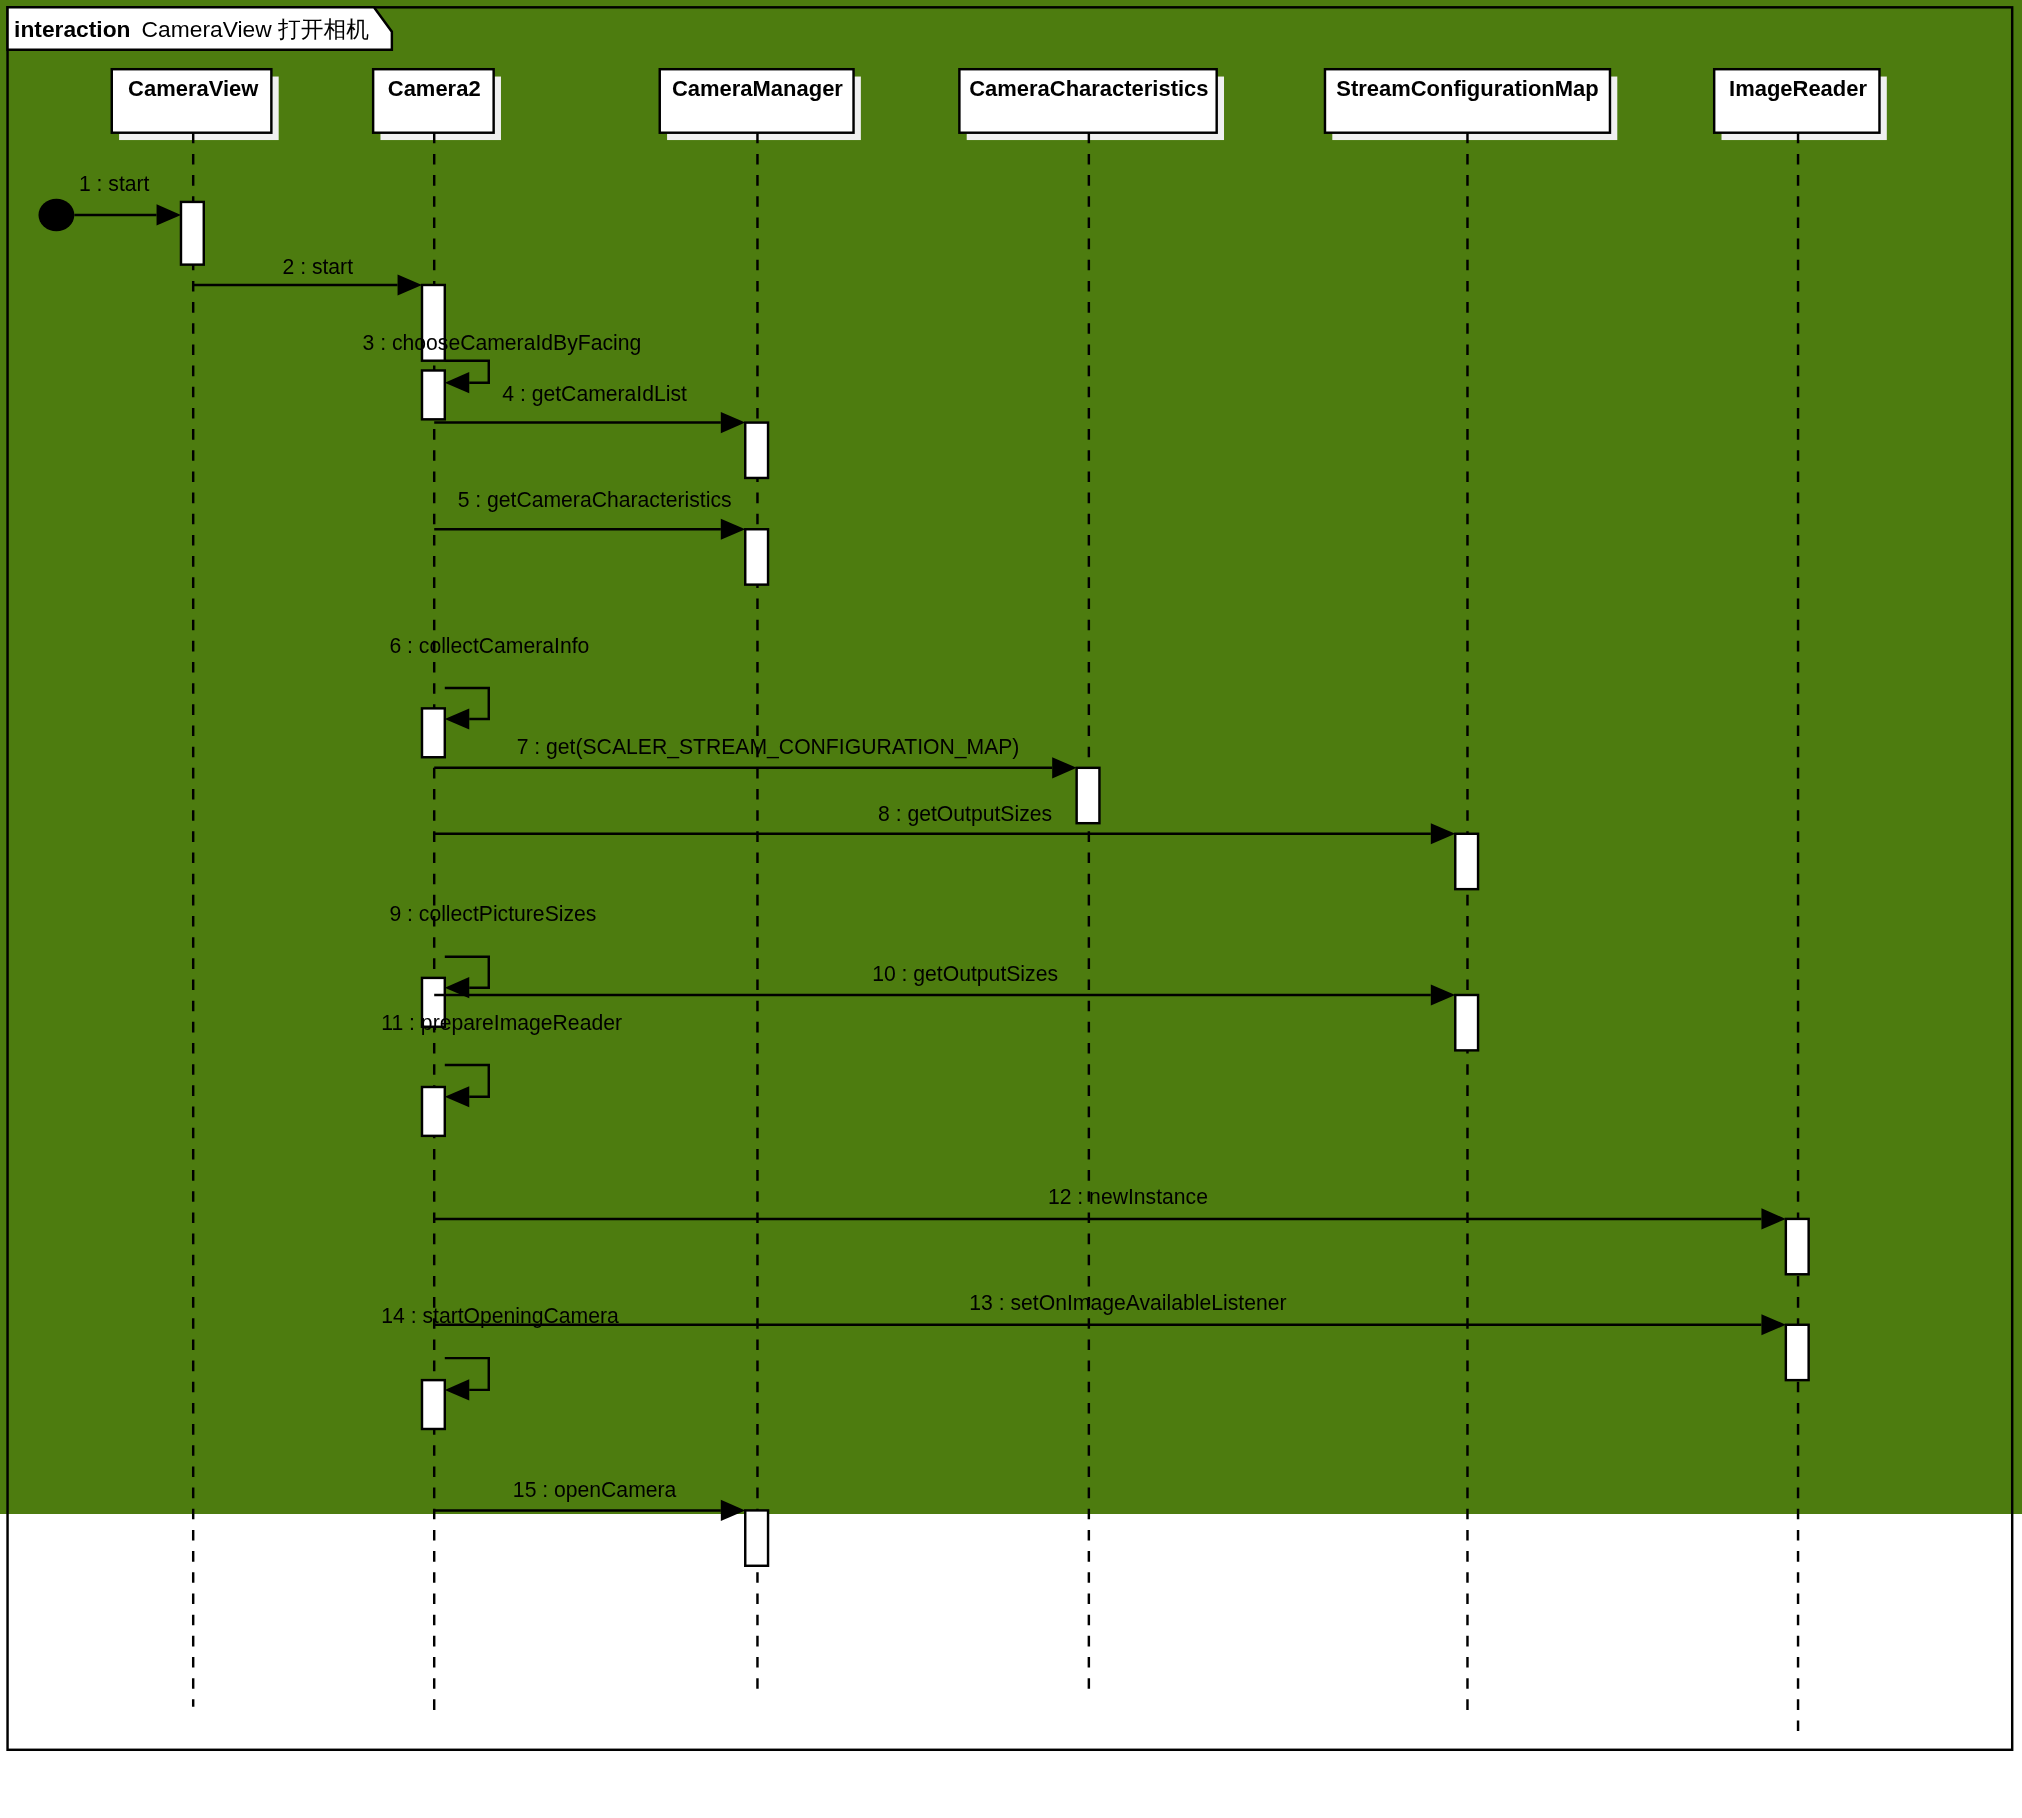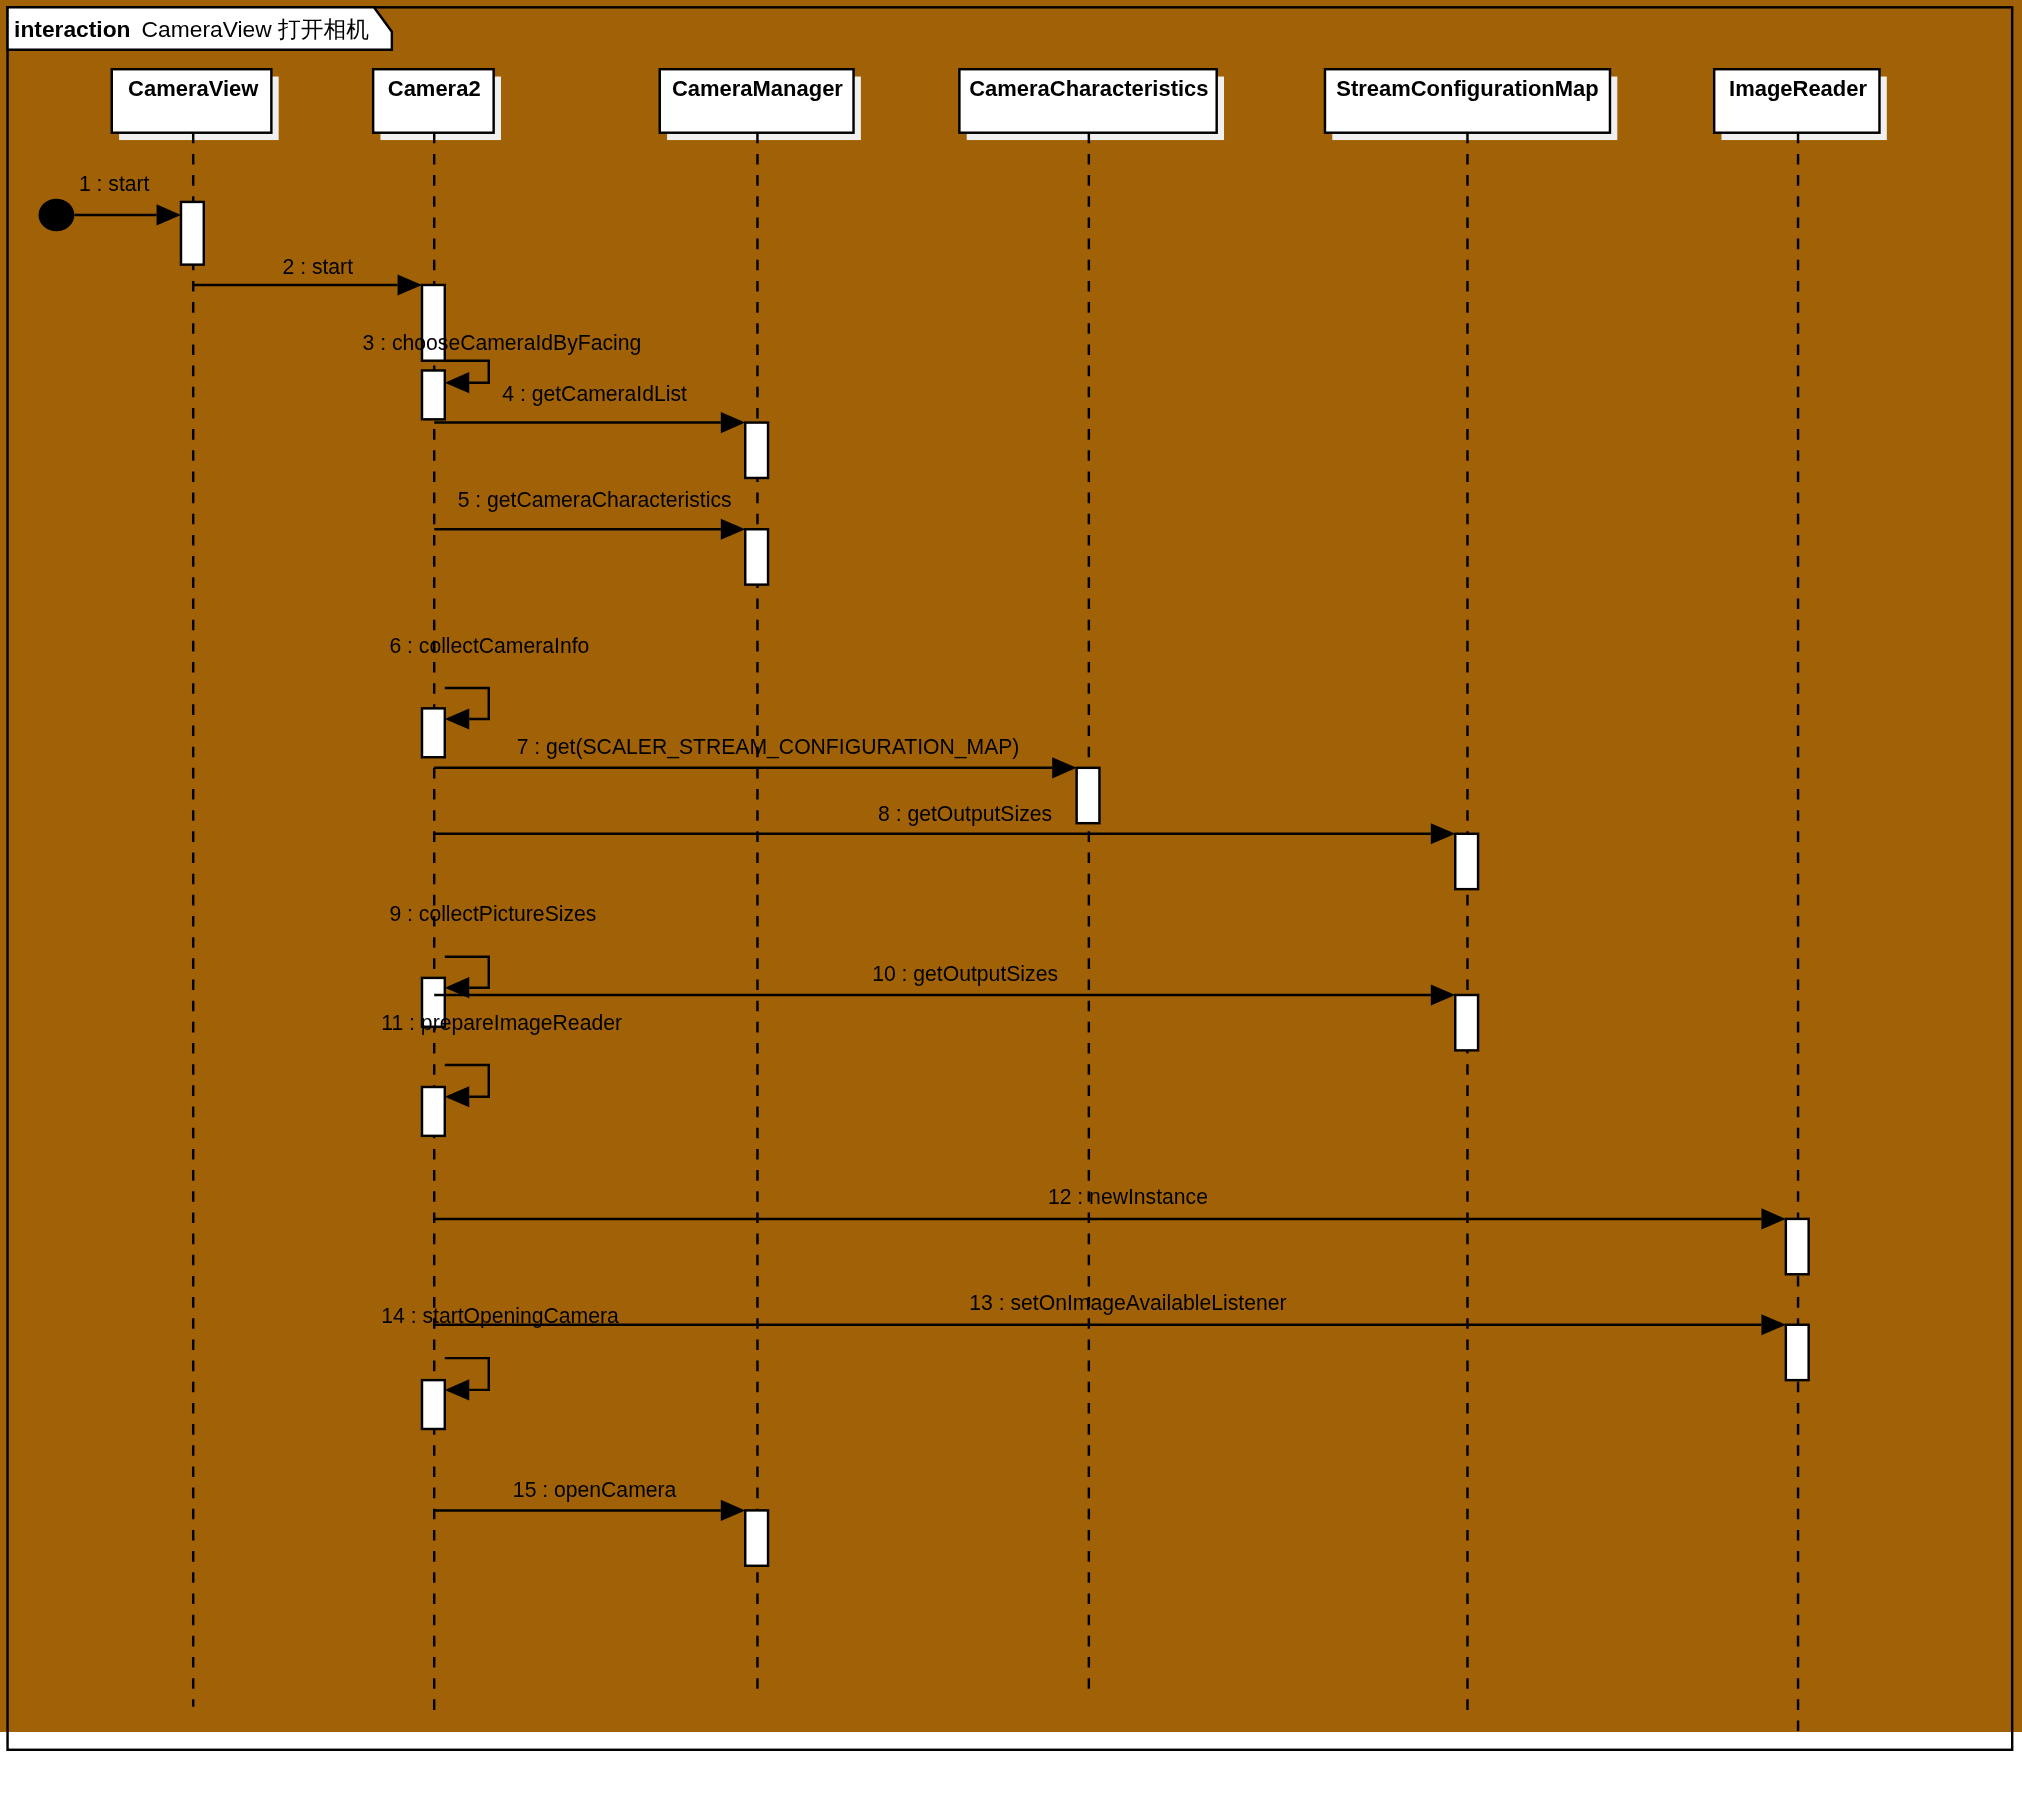--- a/index.html
+++ b/index.html
@@ -9,22 +9,22 @@
   }
   body {
     font-family: "Liberation Sans", sans-serif;
     width: 2023px;
     height: 1819px;
     overflow: hidden;
   }
   #diagram-root {
     position: relative;
     width: 2023px;
-    height: 1732px;
-    background: #a16207;
+    height: 1514px;
+    background: #4d7c0f;
   }
   svg#seq-svg {
     display: block;
     width: 2023px;
     height: 1819px;
   }
   .frame-border {
     fill: none;
     stroke: #000000;
     stroke-width: 3;

